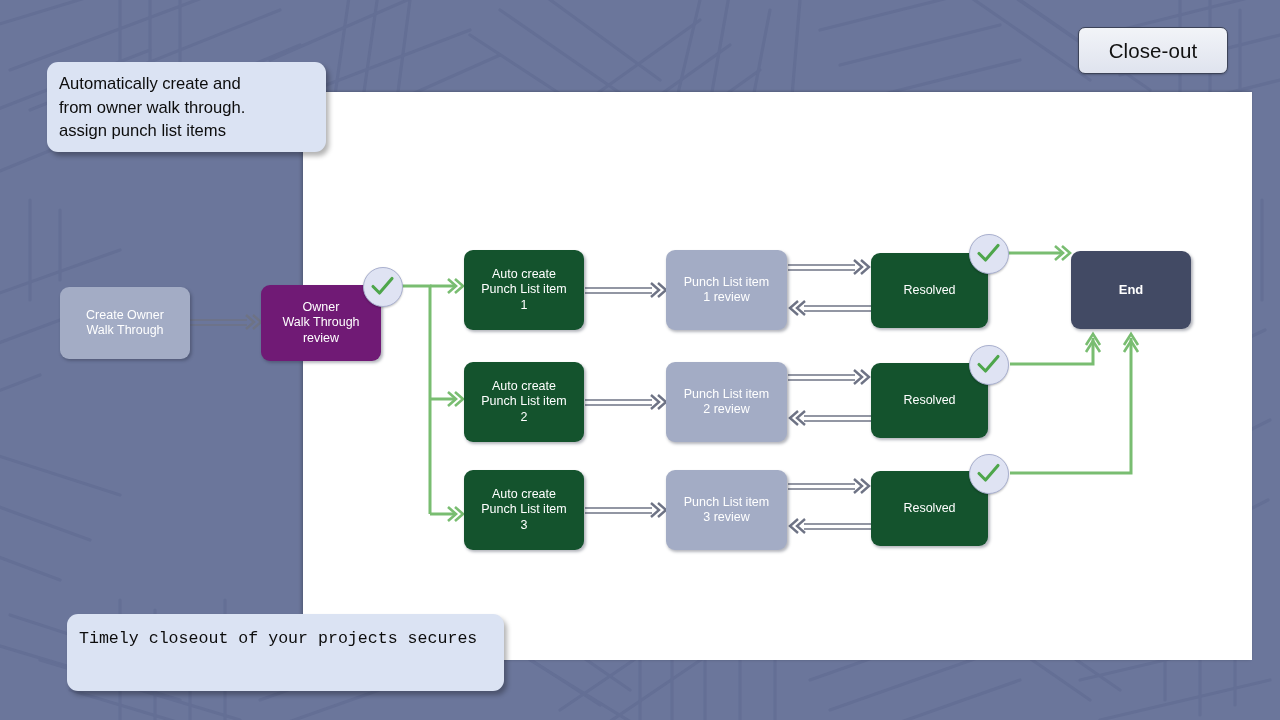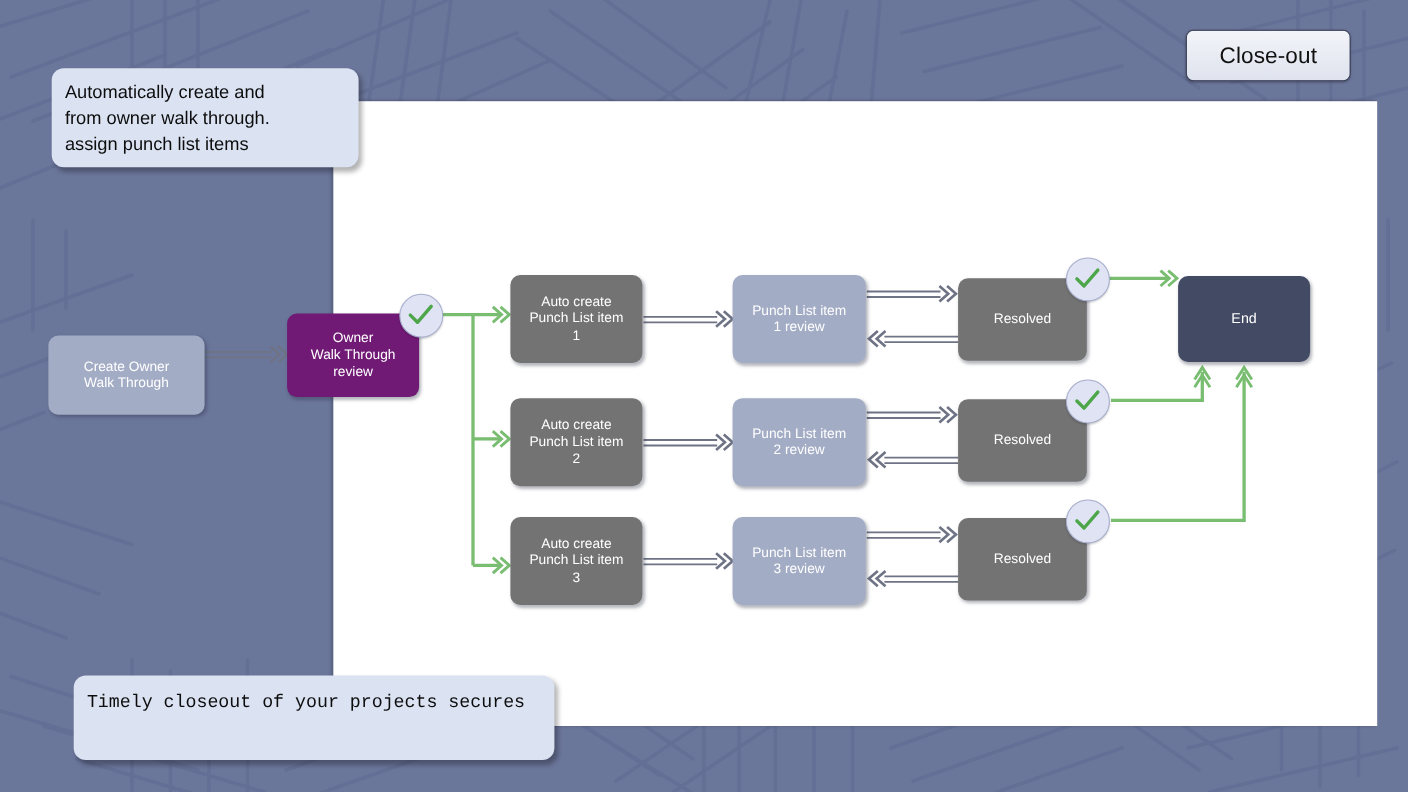--- a/index.html
+++ b/index.html
@@ -40,22 +40,22 @@
   #callout-bottom .line{font-size:16.6px;line-height:24.5px;white-space:nowrap;}
   
   #flow{position:absolute;left:0;top:0;width:1280px;height:720px;z-index:4;}
   .nodebox{position:absolute;z-index:5;border-radius:9px;
     display:flex;align-items:center;justify-content:center;text-align:center;
     color:#fff;box-sizing:border-box;
     box-shadow:1.5px 2px 3px rgba(40,45,65,.35);
     font-size:12.5px;line-height:15.5px;}
   .n-light{background:#a3acc5;}
   .n-mid{background:#701a75;}
-  .n-dark{background:#737373;}
-  .n-end{background:#424a64;font-size:13px;}
+  .n-dark{background:#14532d;}
+  .n-end{background:#424a64;font-size:13px;font-weight:bold;}
   .badge{position:absolute;z-index:8;width:38px;height:38px;border-radius:50%;
     background:#dfe3f3;border:1.4px solid #a9b0cf;
     box-shadow:0 1px 2px rgba(0,0,0,.22);}
   .badge svg{position:absolute;left:0;top:0;}
 </style>
 </head>
 <body>
 
 <svg id="bg-texture" viewBox="0 0 1280 720" preserveAspectRatio="none">
   <rect x="0" y="0" width="1280" height="720" fill="#6b769b"></rect>
@@ -237,21 +237,21 @@
   </g>
 
   <g stroke="#79bd71" stroke-width="2.6" fill="none">
     <path d="M1086 345 L1093 334 L1100 345"></path>
       <path d="M1086 352 L1093 341 L1100 352"></path>
     <path d="M1124 345 L1131 334 L1138 345"></path>
       <path d="M1124 352 L1131 341 L1138 352"></path>
   </g>
 </svg>
 
-<div class="nodebox n-light" style="left:44px;top:287px;width:142px;height:72px;margin-top:18px;">
+<div class="nodebox n-light" style="left:60px;top:287px;width:130px;height:72px;">
   <div><span>Create Owner</span><br>
        <span>Walk Through</span></div>
 </div>
 
 <div class="nodebox n-mid" style="left:261px;top:285px;width:120px;height:76px;">
   <div><span>Owner</span><br>
        <span>Walk Through</span><br>
        <span>review</span></div>
 </div>
 

